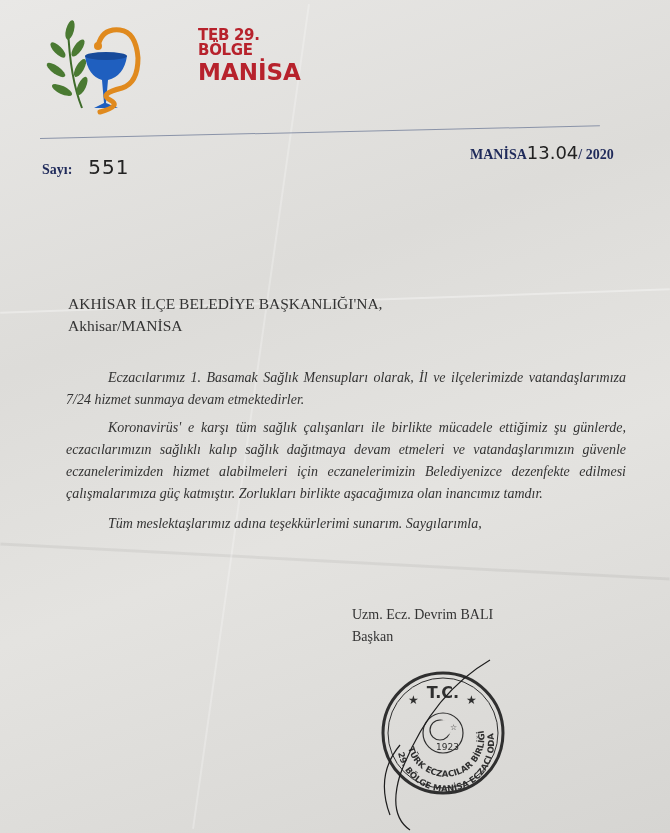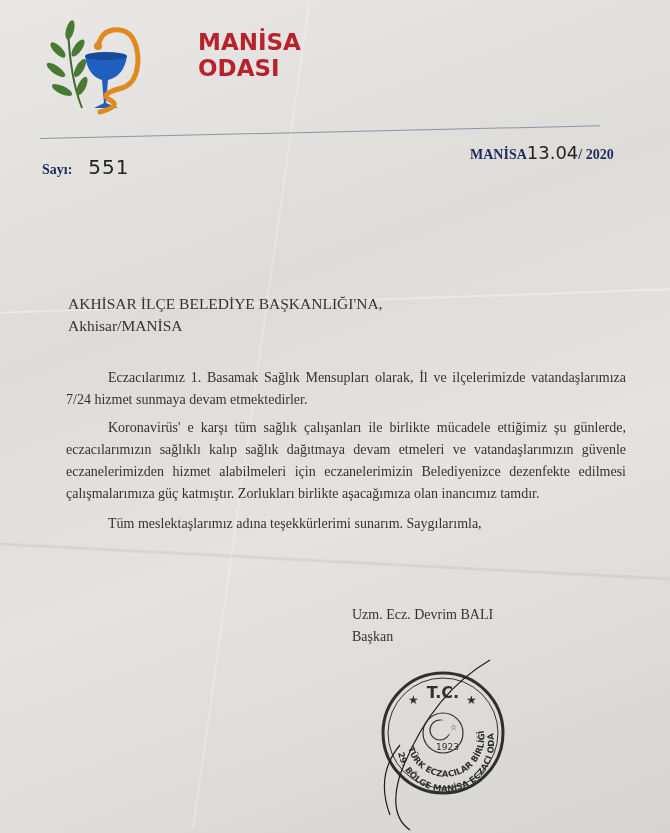--- a/index.html
+++ b/index.html
@@ -19,21 +19,21 @@
   .logo-sub { font-size: 15px; font-weight: bold; letter-spacing: -0.3px; }
   .logo-big { font-size: 23px; letter-spacing: 0px; margin-top: 3px; }
 
   .header-line { position: absolute; left: 40px; top: 138px; width: 560px; height: 1px; background: #8a93a8; transform: rotate(-1.3deg); transform-origin: left; }
   .sayi { position: absolute; left: 42px; top: 155px; font-weight: bold; color: #1f2a5a; font-size: 14px; }
   .sayi-hand { font-family: "DejaVu Sans", sans-serif; font-weight: normal; font-size: 20px; color: #222; margin-left: 16px; letter-spacing: 1px; }
   .date { position: absolute; left: 470px; top: 142px; font-weight: bold; color: #1f2a5a; font-size: 14px; }
   .date-hand { font-family: "DejaVu Sans", sans-serif; font-weight: normal; font-size: 18px; color: #222; }
 
   .addr { position: absolute; left: 68px; top: 293px; font-size: 15.5px; color: #333; line-height: 22px; }
-  .body { position: absolute; left: 66px; top: 367px; width: 560px; font-size: 14px; line-height: 22px; color: #333; }
+  .body { position: absolute; left: 66px; top: 367px; width: 560px; font-size: 14px; line-height: 22px; color: #333; font-style: italic; }
   .p { margin: 0; text-align: justify; }
   .indent { text-indent: 42px; }
   .p + .p { margin-top: 2px; }
 
   .sign { position: absolute; left: 352px; top: 604px; font-size: 14px; line-height: 22px; color: #333; }
 
   .stamp { position: absolute; left: 378px; top: 668px; width: 130px; height: 130px; }
   .sig-stroke { position: absolute; left: 370px; top: 655px; width: 150px; height: 178px; }
 </style>
 </head>
@@ -55,22 +55,22 @@
     <ellipse cx="22" cy="82" rx="4" ry="11" fill="#4a7a32" transform="rotate(-65 22 82)"></ellipse>
     <ellipse cx="42" cy="78" rx="4" ry="10" fill="#4a7a32" transform="rotate(25 42 78)"></ellipse>
 
     <path d="M45 48 L87 48 Q84 68 68 72 L66 95 L78 100 L54 100 L64 95 L62 72 Q48 68 45 48 Z" fill="#1f5fbf"></path>
     <ellipse cx="66" cy="48" rx="21" ry="4" fill="#174a9a"></ellipse>
 
     <path d="M58 38 Q62 20 80 22 Q96 24 98 50 Q98 75 82 80 Q58 86 70 92 Q82 98 60 104" stroke="#e08a1e" stroke-width="5" fill="none" stroke-linecap="round"></path>
     <circle cx="58" cy="38" r="4" fill="#e08a1e"></circle>
   </svg>
   <div class="logo-text">
+    <div class="logo-sub">TEB 29. BÖLGE</div>
     <div class="logo-big">MANİSA</div>
-    <div class="logo-big">ODASI</div>
   </div>
 </div>
 
 <div class="header-line"></div>
 
 <div class="sayi">
   <span>Sayı:</span><span class="sayi-hand">551</span>
 </div>
 
 <div class="date">

